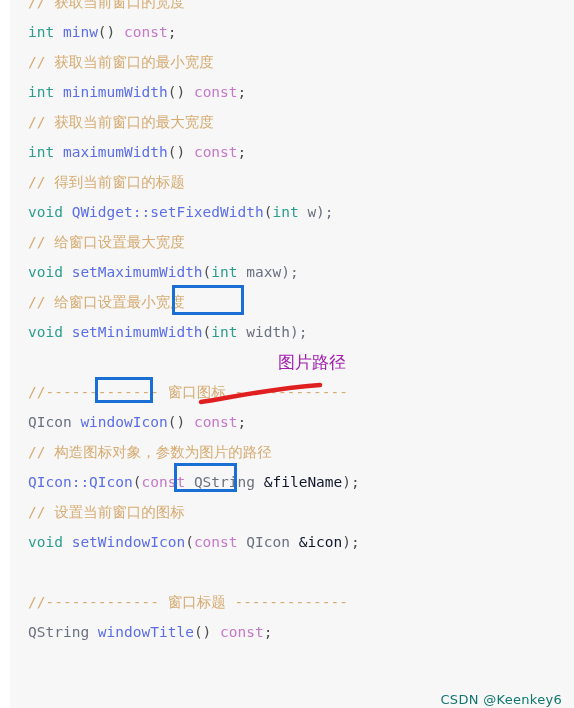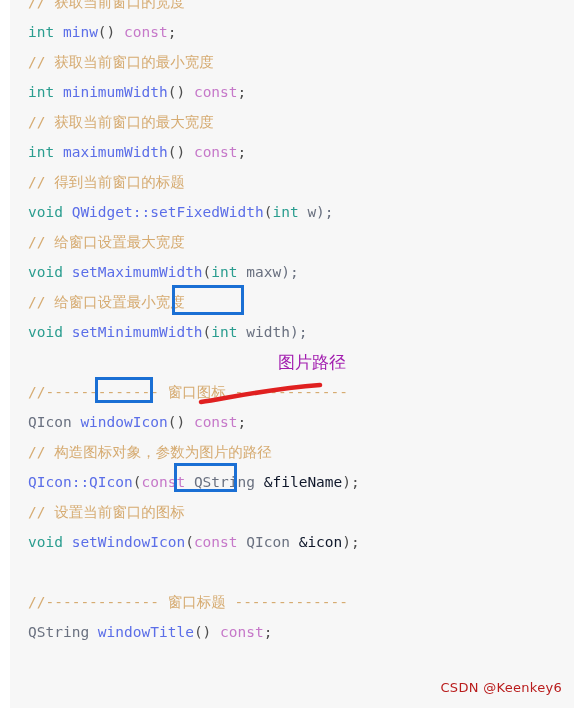--- a/index.html
+++ b/index.html
@@ -73,22 +73,22 @@
   }
   .anno-underline {
     position: absolute;
     pointer-events: none;
   }
 
   
   #watermark {
     position: absolute;
     right: 12px;
-    bottom: 13px;
-    color: #b91c1c;
+    bottom: 1px;
+    color: #0f766e;
     font-family: "DejaVu Sans", sans-serif;
     font-size: 13px;
     letter-spacing: 0.3px;
     white-space: nowrap;
   }
 </style>
 </head>
 <body>
 
 <div id="code-block">

